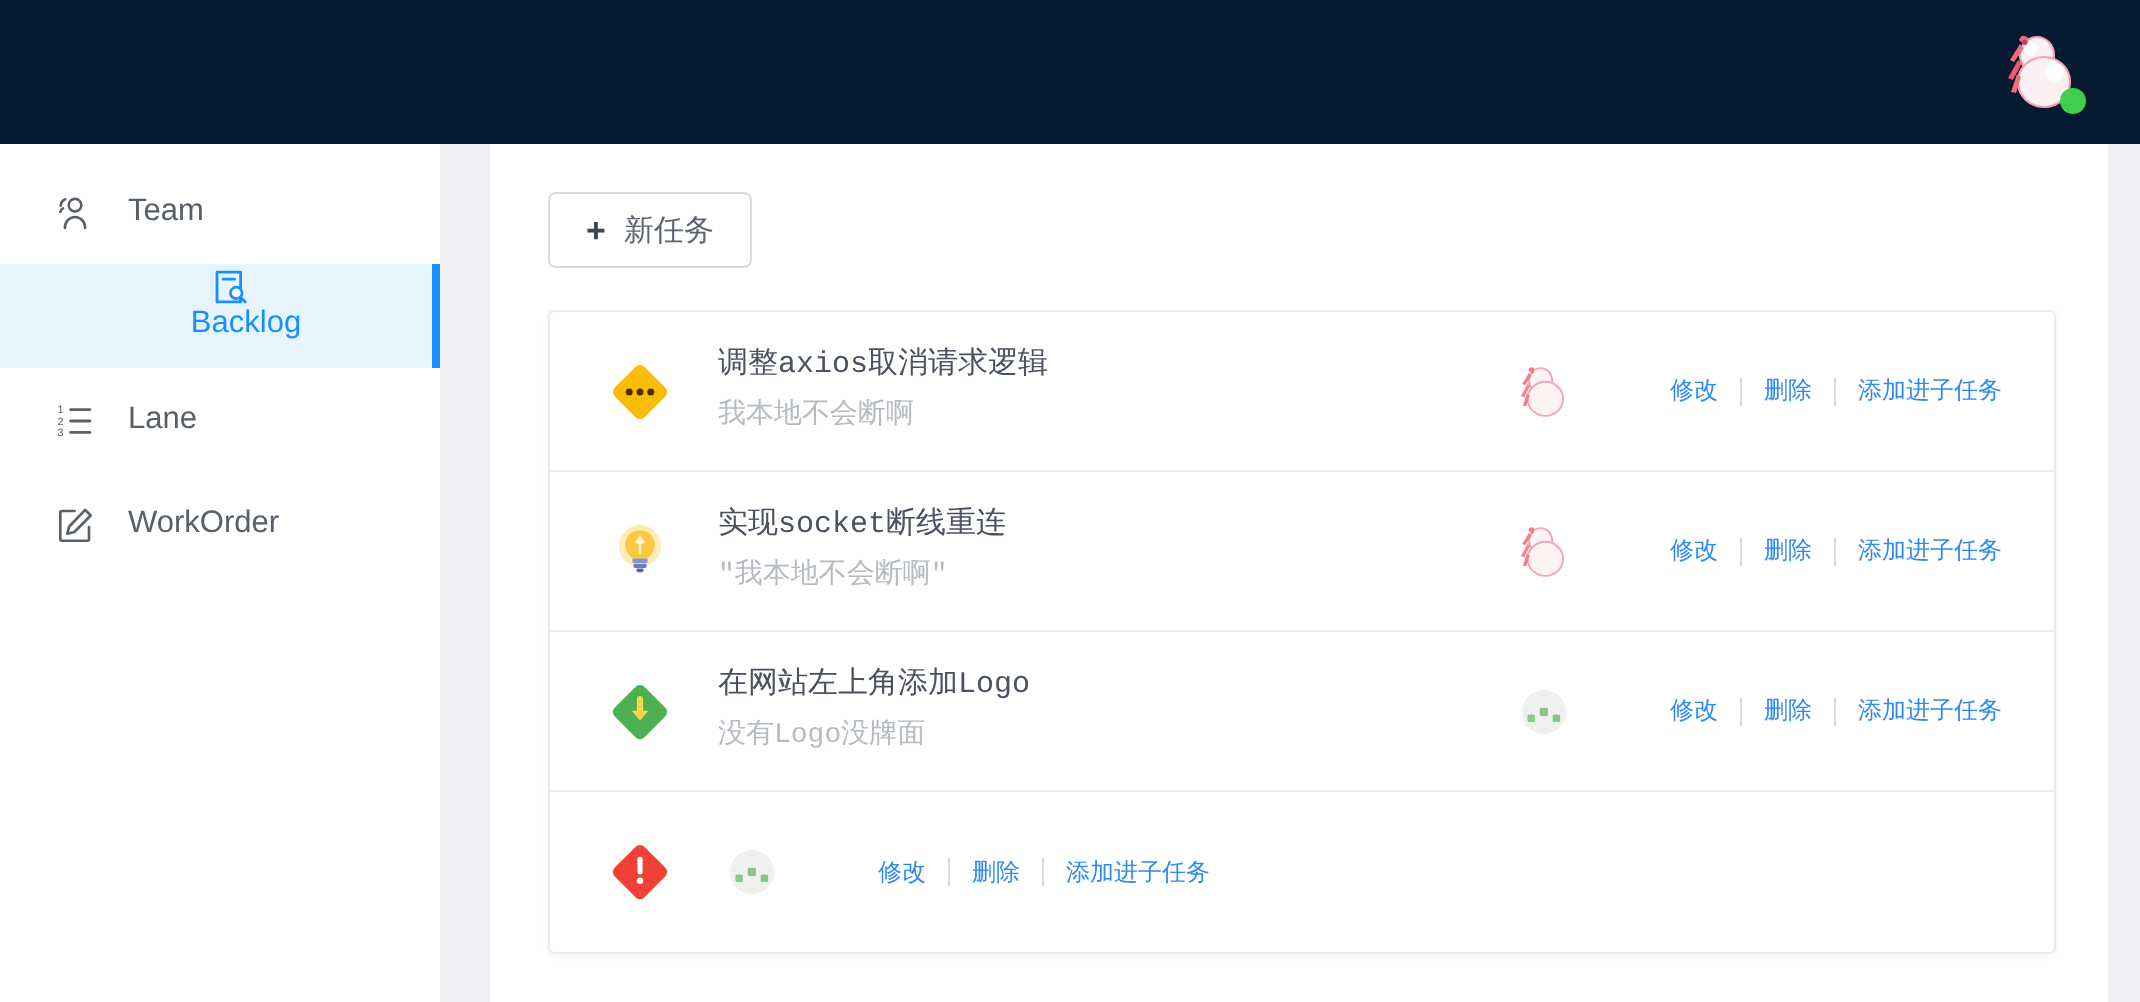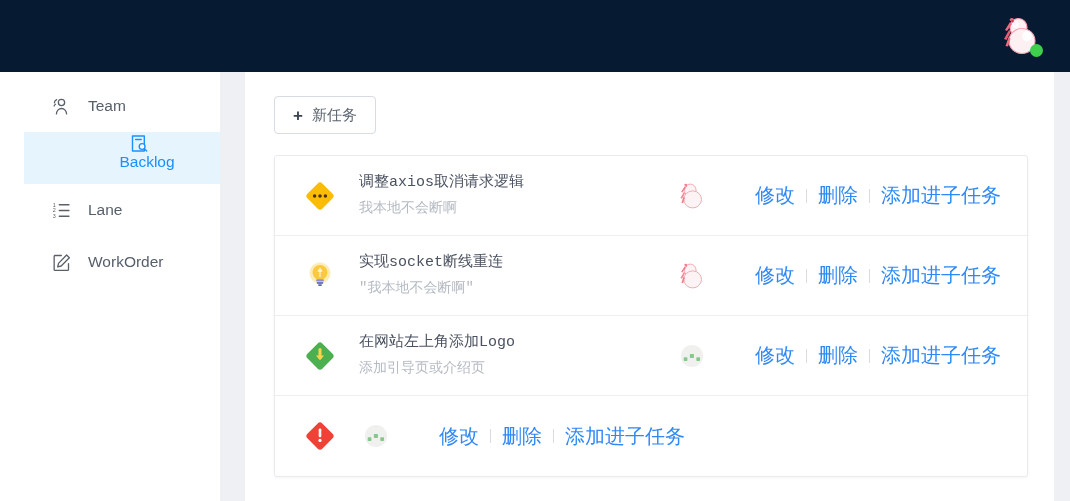--- a/index.html
+++ b/index.html
@@ -33,21 +33,20 @@
     width: 13px; height: 13px; border-radius: 50%;
     background: #3ecf4c;
   }
 
   
   .sidebar {
     position: absolute; top: 72px; left: 0;
     width: 220px; height: 429px;
     background: #ffffff;
     padding-top: 8px;
-    margin-left: 24px;
   }
   .side-item {
     position: relative;
     height: 52px;
     display: flex; align-items: center;
     padding-left: 26px;
     color: #575f6b;
     font-size: 15.5px;
     cursor: pointer;
   }
@@ -157,21 +156,21 @@
   }
   .assignee svg { display: block; }
 
   .actions {
     display: flex; align-items: center;
     flex: 0 0 auto;
     white-space: nowrap;
   }
   .act-link {
     color: #2f89f5;
-    font-size: 20px;
+    font-size: 12px;
     cursor: pointer;
     text-decoration: none;
   }
   .act-sep {
     width: 1px; height: 14px;
     background: #d9dde3;
     margin: 0 11px;
     display: inline-block;
   }
 </style>
@@ -338,21 +337,21 @@
       <div class="task-row">
         <span class="prio">
           <svg width="34" height="34" viewBox="0 0 34 34">
             <rect x="17" y="2.2" width="21" height="21" rx="3.2" fill="#4caf50" transform="rotate(45 17 2.2)"></rect>
             <path d="M17 10.5 v8.2" stroke="#f7d44a" stroke-width="3.1" stroke-linecap="round"></path>
             <path d="M12.9 16.4 L17 21.2 L21.1 16.4 Z" fill="#f7d44a"></path>
           </svg>
         </span>
         <div class="task-text">
           <div class="task-title">在网站左上角添加Logo</div>
-          <div class="task-sub">添加引导页或介绍页</div>
+          <div class="task-sub">没有Logo没牌面</div>
         </div>
         <span class="assignee">
           <svg width="30" height="30" viewBox="0 0 34 34">
             <circle cx="17" cy="17" r="12.6" fill="#f0f1ef"></circle>
             <rect x="14.6" y="14.6" width="4.6" height="4.6" rx="0.8" fill="#84c98a"></rect>
             <rect x="7.6" y="18.4" width="4.2" height="4.2" rx="0.8" fill="#84c98a"></rect>
             <rect x="21.9" y="18.4" width="4.2" height="4.2" rx="0.8" fill="#84c98a"></rect>
           </svg>
         </span>
         <div class="actions">

